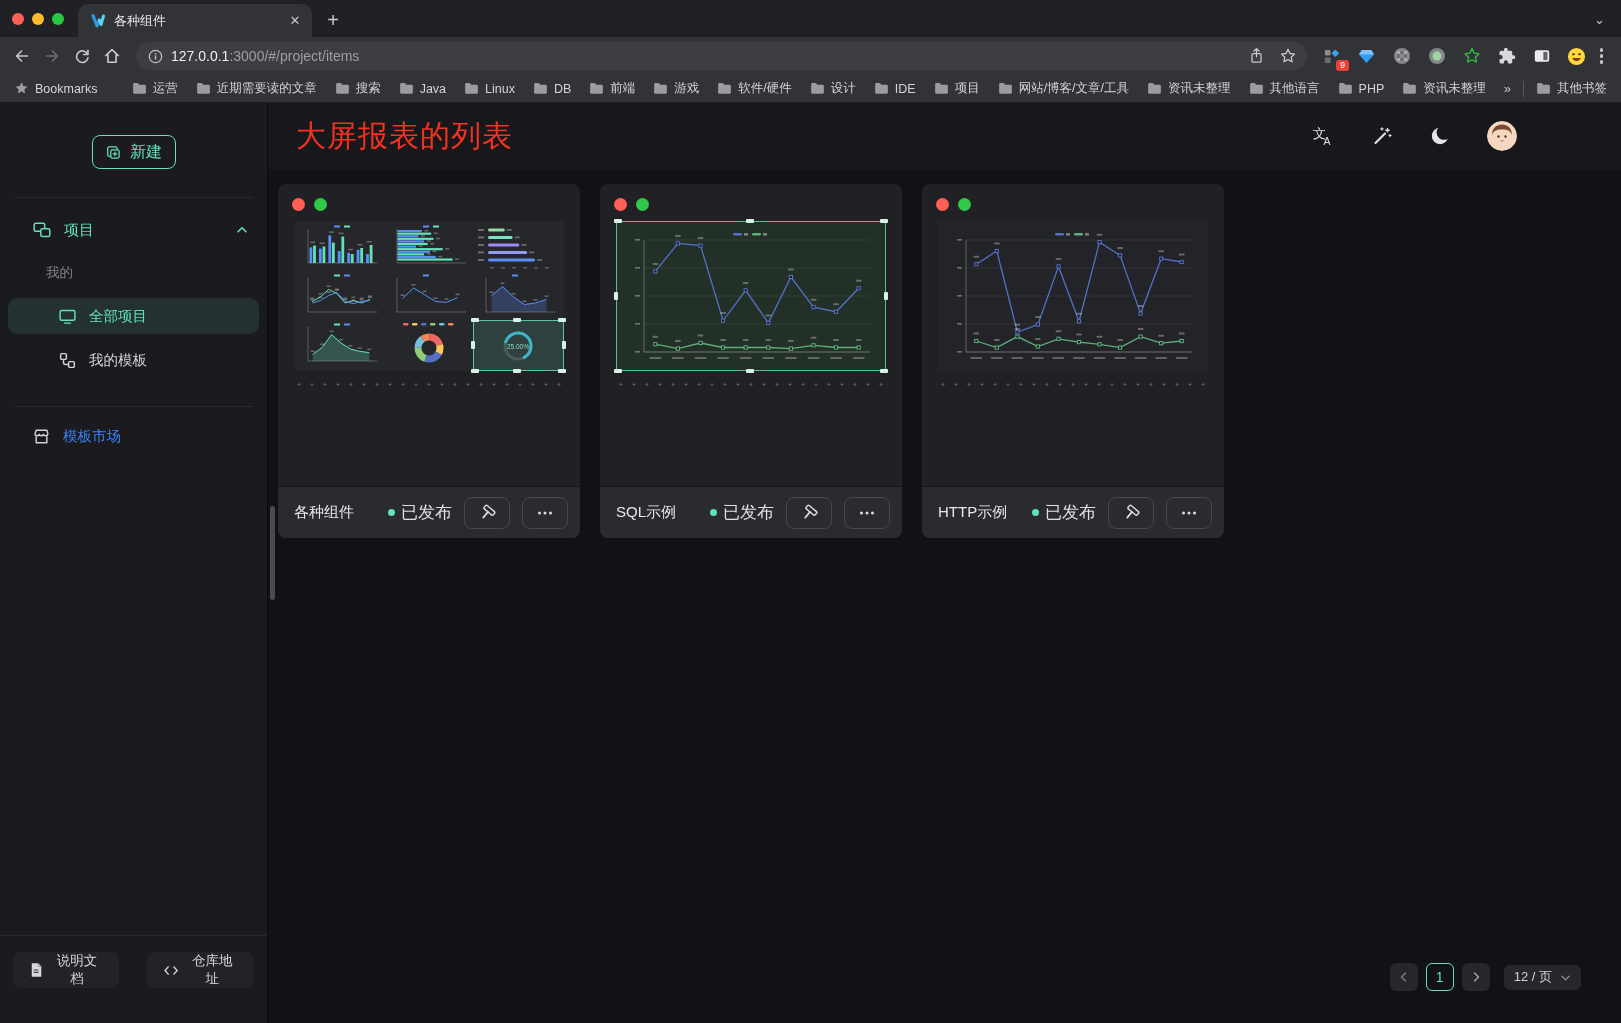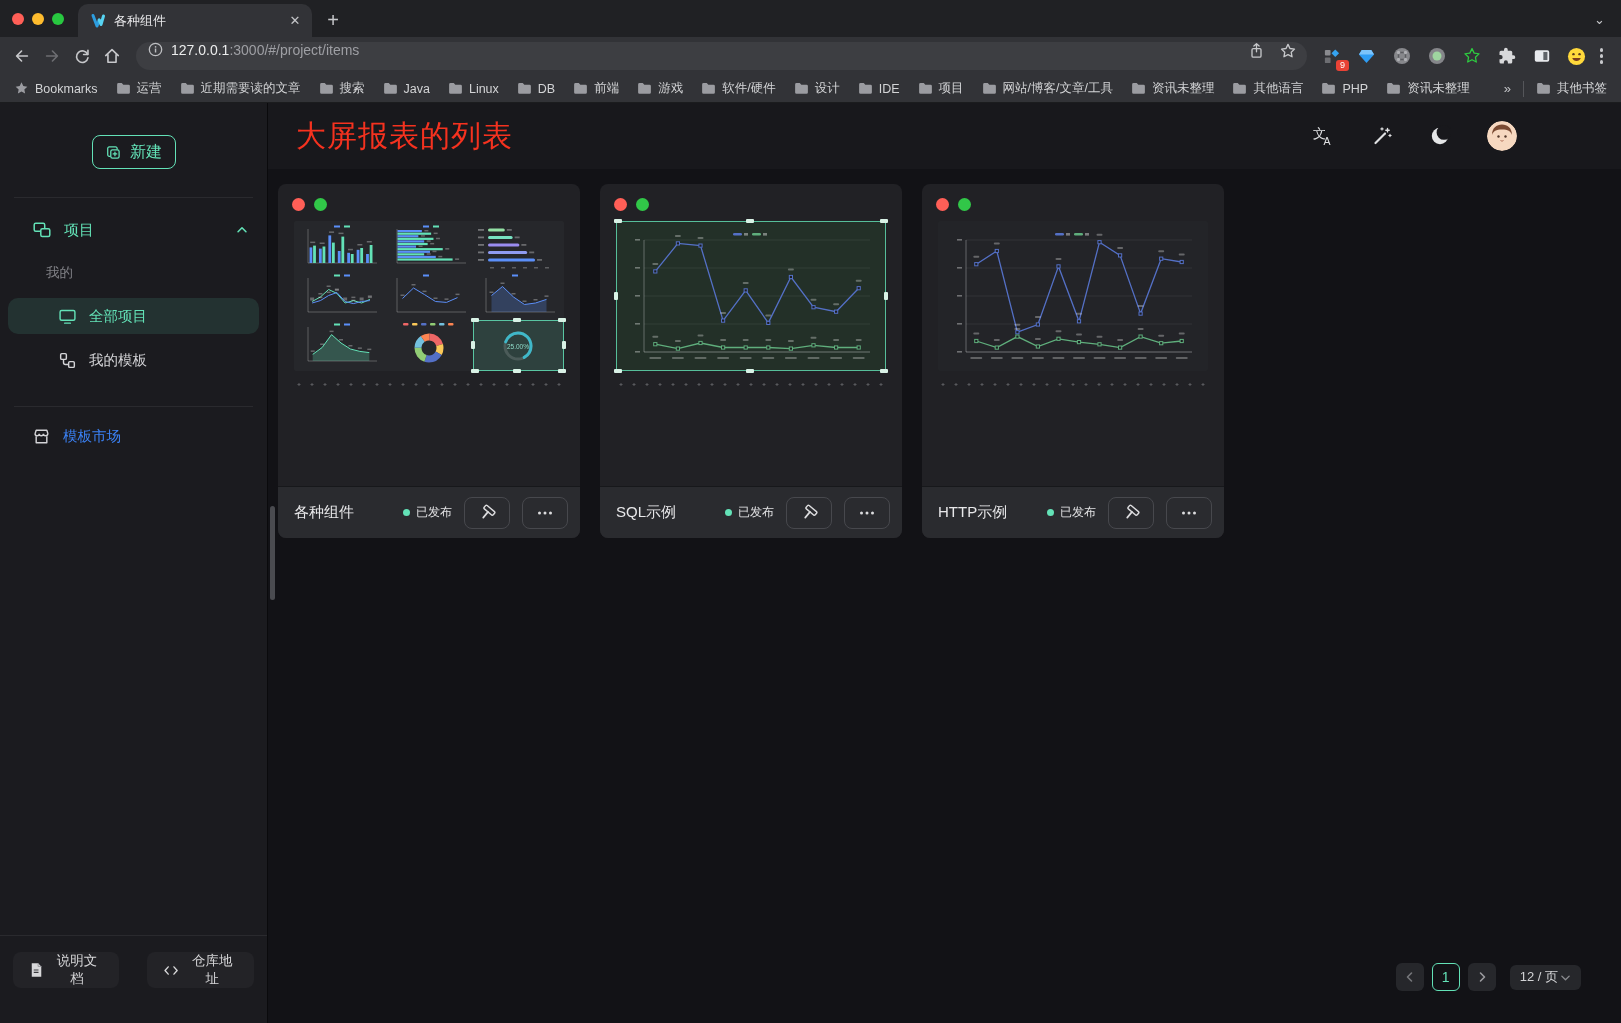--- a/index.html
+++ b/index.html
@@ -23,35 +23,35 @@
     display:flex;align-items:center;gap:8px;padding:0 8px 0 12px;}
   .tab-title{font-size:13px;flex:1;white-space:nowrap;overflow:hidden;}
   .tab-close{width:18px;height:18px;border-radius:4px;display:flex;align-items:center;justify-content:center;
     color:#c3c4c7;font-size:13px;}
   .newtab{width:30px;height:30px;margin:0 0 2px 6px;border-radius:50%;display:flex;align-items:center;
     justify-content:center;color:#c7c8cb;font-size:20px;font-weight:400;}
   .tabsearch{margin-left:auto;margin-right:16px;margin-bottom:10px;color:#c7c8cb;font-size:13px;}
   .toolbar{height:38px;background:var(--chrome);display:flex;align-items:center;padding:0 10px 0 8px;flex:none;gap:2px;}
   .navbtn{width:28px;height:28px;border-radius:50%;display:flex;align-items:center;justify-content:center;flex:none;}
   .omnibox{flex:1;height:28px;background:var(--omni);border-radius:14px;margin:0 6px 0 8px;
-    display:flex;align-items:flex-start;padding:0 10px 0 12px;min-width:0;}
+    display:flex;align-items:center;padding:0 10px 0 12px;min-width:0;}
   .url{font-size:14px;margin-left:8px;white-space:nowrap;overflow:hidden;flex:1;}
   .url .host{color:#eceded;}
   .url .rest{color:#9e9fa4;}
   .omni-actions{display:flex;align-items:center;gap:14px;margin-left:10px;}
   .ext-row{display:flex;align-items:center;gap:13px;padding:0 6px;}
   .ext{position:relative;width:22px;height:22px;display:flex;align-items:center;justify-content:center;flex:none;}
   .badge{position:absolute;right:-6px;bottom:-4px;background:#e94235;color:#fff;font-size:9px;
     border-radius:3px;padding:1px 3.5px;line-height:1;}
   .menu-dots{display:flex;flex-direction:column;gap:2.5px;padding:0 8px 0 4px;}
   .menu-dots i{width:3.5px;height:3.5px;border-radius:50%;background:#c7c8cb;}
   .bookmarks{height:28px;background:var(--chrome);display:flex;align-items:center;gap:18px;
     padding:0 14px;font-size:12.5px;color:#d3d4d6;flex:none;border-bottom:1px solid #1b1c1e;}
   .bm-item{display:flex;align-items:center;gap:6px;white-space:nowrap;}
-  .bm-folders{display:flex;align-items:center;gap:18px;flex:1;min-width:0;overflow:hidden;}
+  .bm-folders{display:flex;align-items:center;gap:18px;flex:1;min-width:0;overflow:hidden;justify-content:flex-end;}
   .bm-right{display:flex;align-items:center;gap:12px;margin-left:auto;}
   .bm-sep{width:1px;height:16px;background:#55565a;}
   .bm-more{color:#c3c4c7;font-size:13px;}
 
   
   .app{flex:1;display:flex;min-height:0;}
   aside{width:268px;background:var(--side);border-right:1px solid #0a0a0c;position:relative;flex:none;}
   .new-btn{display:flex;align-items:center;gap:8px;margin:32px auto 0;width:84px;height:34px;
     justify-content:center;background:transparent;border:1px solid var(--green);border-radius:8px;
     color:var(--green);font-size:16px;cursor:pointer;font-family:inherit;}
@@ -96,33 +96,33 @@
   .hdl-n{left:50%;margin-left:-5px;top:-3px}.hdl-s{left:50%;margin-left:-5px;bottom:-3px}
   .hdl-w{left:-3px;top:50%;margin-top:-4px;width:4px;height:8px}
   .hdl-e{right:-3px;top:50%;margin-top:-4px;width:4px;height:8px}
   .tile-selected{background:rgba(99,226,183,.14);outline:1px solid rgba(99,226,183,.85);}
   .dotted-sep{height:3px;margin:12px 14px 0;
     background-image:radial-gradient(circle,#58595d 1.1px,transparent 1.4px);
     background-size:13px 3px;background-repeat:repeat-x;background-position:center;}
   .card-footer{margin-top:auto;height:52px;background:var(--card-footer);border-radius:0 0 8px 8px;
     border-top:1px solid #17181b;display:flex;align-items:center;padding:0 12px 0 16px;gap:8px;}
   .card-name{font-size:15px;color:#e8e8ea;}
-  .status{display:flex;align-items:center;gap:6px;margin-left:auto;font-size:12px;color:#e0e0e2;justify-content:space-between;}
+  .status{display:flex;align-items:center;gap:6px;margin-left:auto;font-size:17px;color:#e0e0e2;justify-content:space-between;}
   .sdot{width:7px;height:7px;border-radius:50%;background:var(--green);display:inline-block;}
   .cbtn{width:46px;height:32px;border-radius:8px;border:1px solid #47484d;background:transparent;
     display:flex;align-items:center;justify-content:center;cursor:pointer;margin-left:4px;}
 
   .content-scrollbar{position:absolute;left:2px;top:403px;width:5px;height:94px;border-radius:3px;background:#4a4b50;}
 
   .pagination{position:absolute;right:40px;bottom:32px;display:flex;align-items:center;gap:8px;}
   .pg-btn{width:28px;height:28px;border-radius:6px;background:#26272b;border:none;display:flex;
     align-items:center;justify-content:center;cursor:pointer;}
   .pg-current{width:28px;height:28px;border-radius:6px;background:transparent;border:1px solid var(--green);
     color:var(--green);font-size:14px;display:flex;align-items:center;justify-content:center;cursor:pointer;font-family:inherit;}
-  .pg-size{height:25px;border-radius:6px;background:#26272b;display:flex;align-items:center;gap:2px;
+  .pg-size{height:25px;border-radius:6px;background:#26272b;display:flex;align-items:center;gap:8px;
     padding:0 10px;font-size:13px;color:#d2d3d5;cursor:pointer;margin-left:6px;}
 </style>
 </head>
 <body>
 
 <div class="screen">
 
   <div class="tabstrip">
     <div class="traffic">
       <span class="light r"></span>

